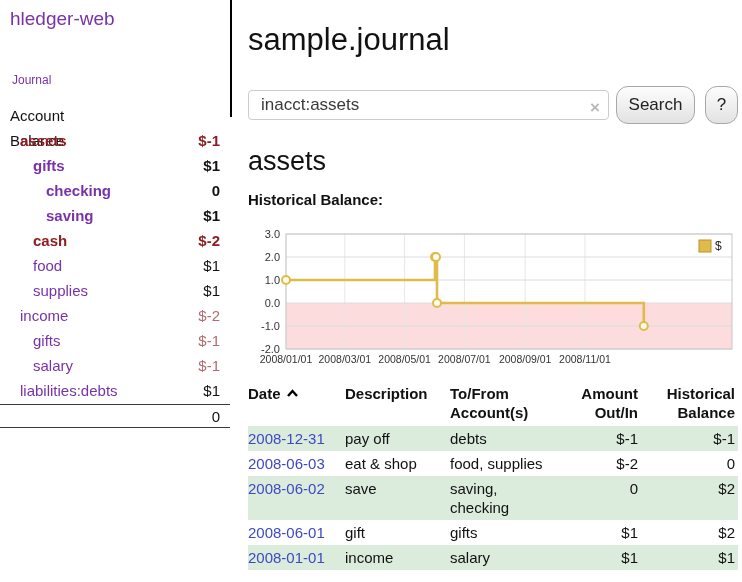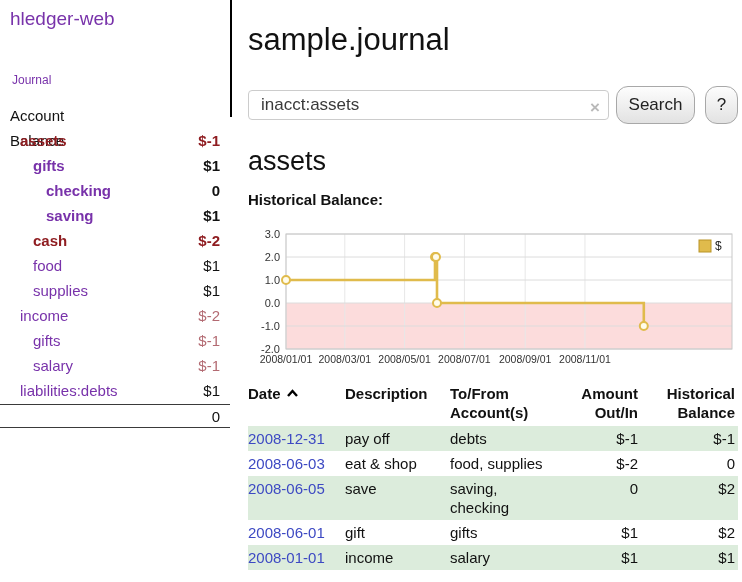--- a/index.html
+++ b/index.html
@@ -226,21 +226,21 @@
         <td class="datecell"><a href="#">2008-06-03</a></td>
         <td>eat &amp; shop</td>
         <td>
           <span class="l">food, supplies</span>
           <span class="l"></span>
         </td>
         <td class="num neg">$-2</td>
         <td class="num">0</td>
       </tr>
       <tr>
-        <td class="datecell"><a href="#">2008-06-05</a></td>
+        <td class="datecell"><a href="#">2008-06-02</a></td>
         <td>save</td>
         <td>
           <span class="l">saving,</span>
           <span class="l">checking</span>
         </td>
         <td class="num">0</td>
         <td class="num">$2</td>
       </tr>
       <tr>
         <td class="datecell"><a href="#">2008-06-01</a></td>

